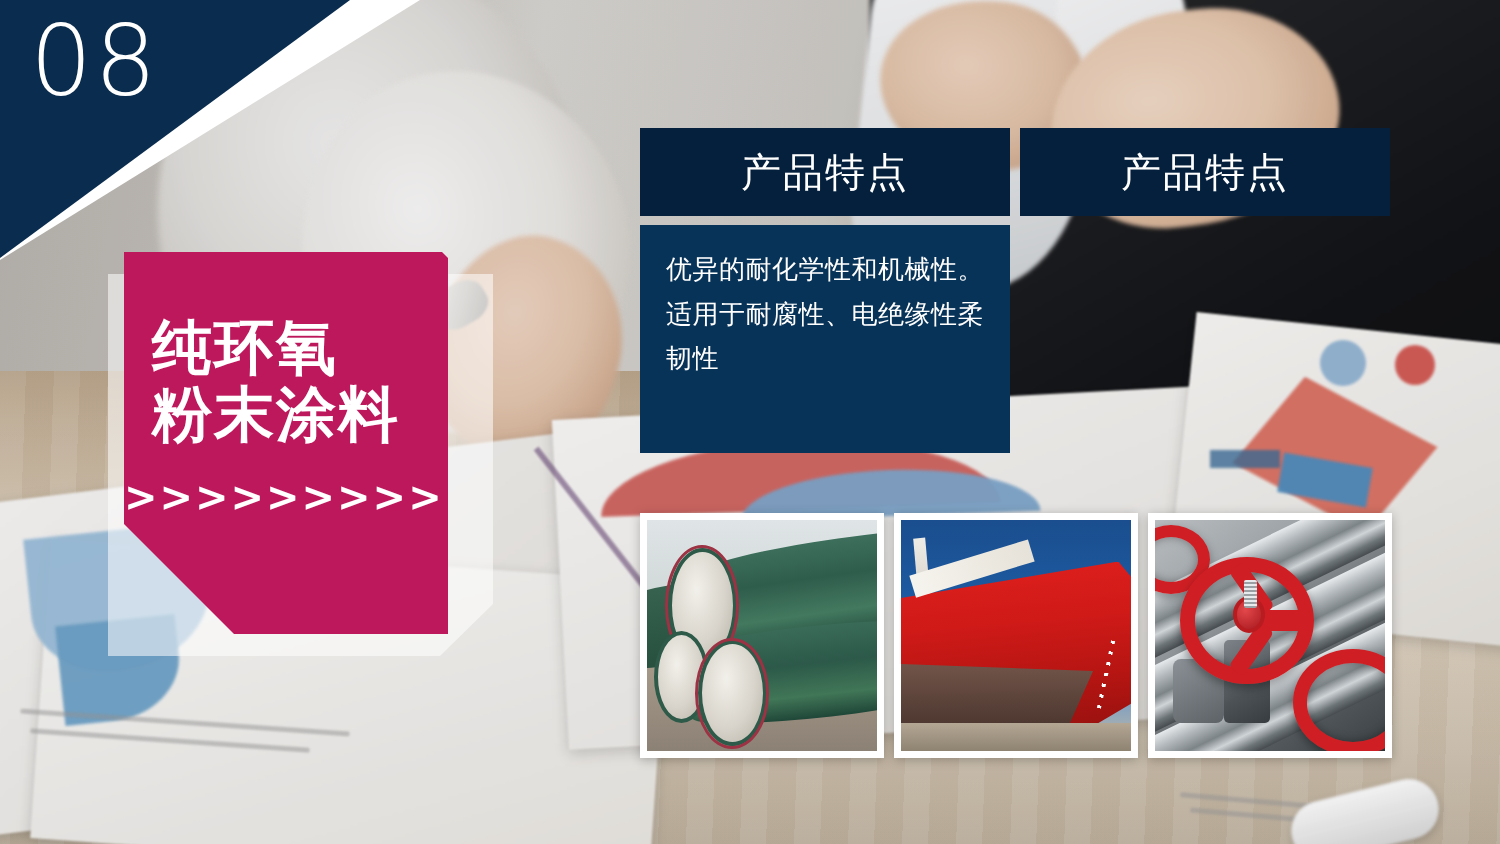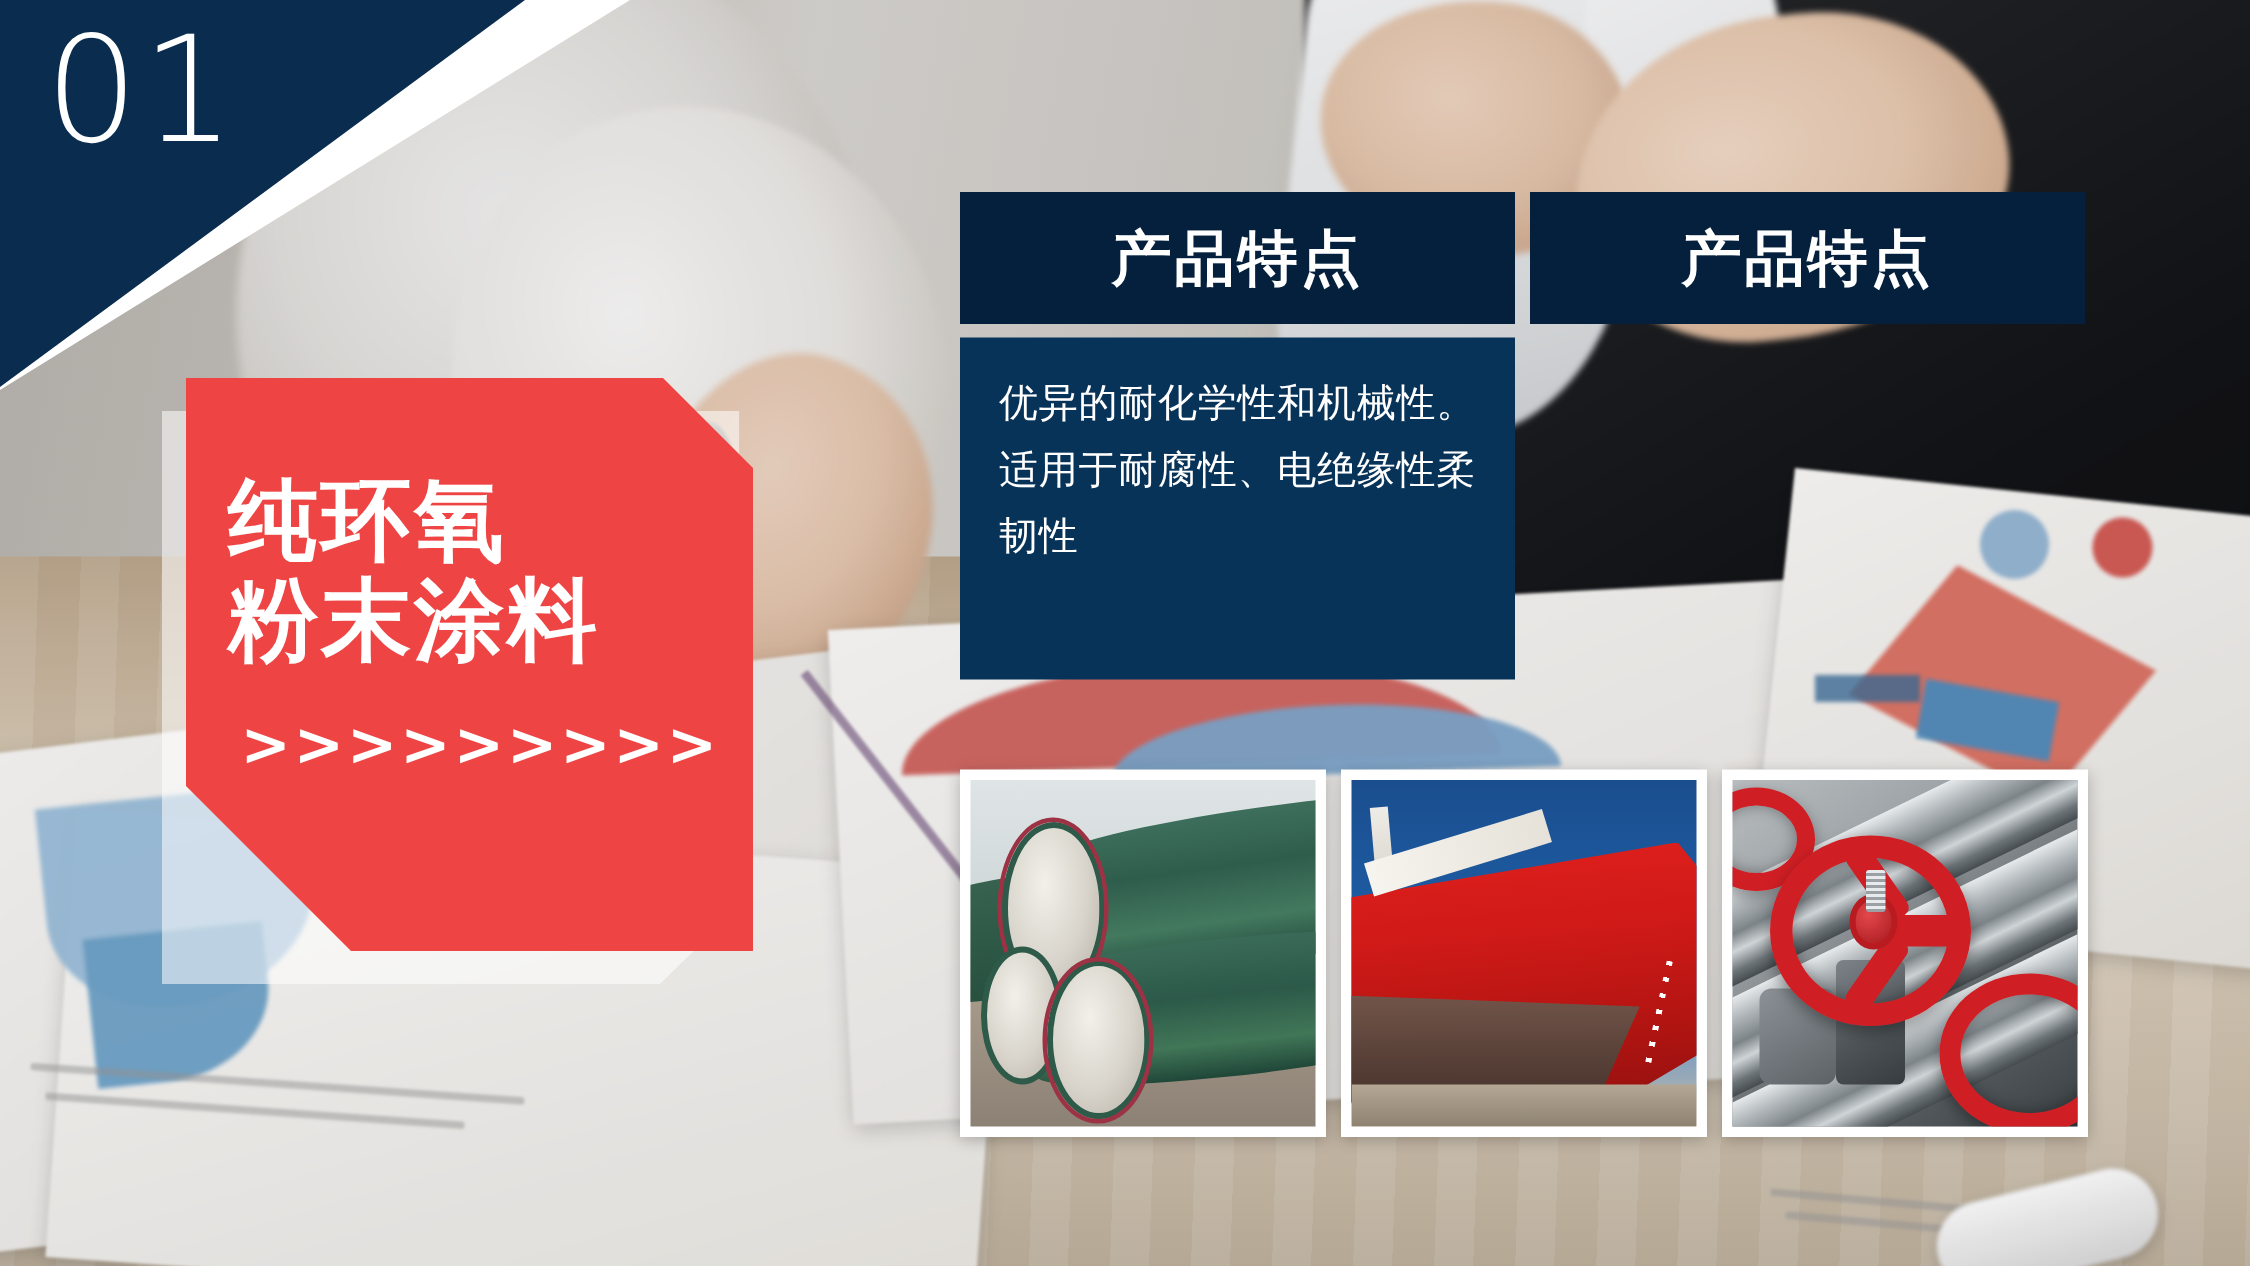--- a/index.html
+++ b/index.html
@@ -155,22 +155,22 @@
     letter-spacing:2px;
   }
 
   
   .title-shadow{
     position:absolute; left:108px; top:274px; width:385px; height:382px;
     background:rgba(255,255,255,0.55);
     clip-path:polygon(0 0,385px 0,385px 330px,332px 382px,0 382px,0 0);
   }
   .title-card{
-    position:absolute; left:124px; top:252px; width:378px; height:382px;
-    background:#ef4444;
+    position:absolute; left:124px; top:252px; width:324px; height:382px;
+    background:#be185d;
     clip-path:polygon(0 0, 318px 0, 378px 60px, 378px 382px, 110px 382px, 0 272px);
     padding:62px 0 0 0;
   }
   .title-line{
     color:#ffffff; font-weight:700; font-size:60px; line-height:1.12;
     letter-spacing:2px; text-align:left; padding-left:28px;
     font-family:"DejaVu Sans","Liberation Sans",sans-serif;
   }
   .chevrons{
     margin-top:26px; text-align:right; padding-right:22px;
@@ -178,21 +178,21 @@
     font-family:"DejaVu Sans","Liberation Sans",sans-serif;
   }
 
   
   .panels{ position:absolute; left:640px; top:128px; width:750px; height:325px; display:flex; gap:10px; }
   .panel{ flex:1; display:flex; flex-direction:column; }
   .panel-head{
     height:88px; background:#04203c; display:flex; align-items:center; justify-content:center;
   }
   .panel-head-text{
-    color:#ffffff; font-size:40px; font-weight:700; letter-spacing:2px;
+    color:#ffffff; font-size:40px; font-weight:400; letter-spacing:2px;
     font-family:"DejaVu Sans","Liberation Sans",sans-serif;
   }
   .panel-gap{ height:9px; }
   .panel-body{
     flex:1; background:#083358; padding:22px 26px 10px 26px;
   }
   .panel-body-text{
     color:#ffffff; font-size:26px; line-height:1.72; letter-spacing:.5px;
     font-family:"DejaVu Sans","Liberation Sans",sans-serif;
   }
@@ -336,21 +336,21 @@
     <div class="txtline tl4"></div>
     <div class="purple-line"></div>
     <div class="marker"></div>
 
     <div class="bg-dim"></div>
   </div>
 
   <div class="corner-wrap">
     <div class="corner-white"></div>
     <div class="corner-navy"></div>
-    <div class="corner-num">01</div>
+    <div class="corner-num">08</div>
   </div>
 
   <div class="title-shadow"></div>
   <div class="title-card">
     <div class="title-line">纯环氧</div>
     <div class="title-line">粉末涂料</div>
     <div class="chevrons">&gt;&gt;&gt;&gt;&gt;&gt;&gt;&gt;&gt;</div>
   </div>
 
   <div class="panels">

